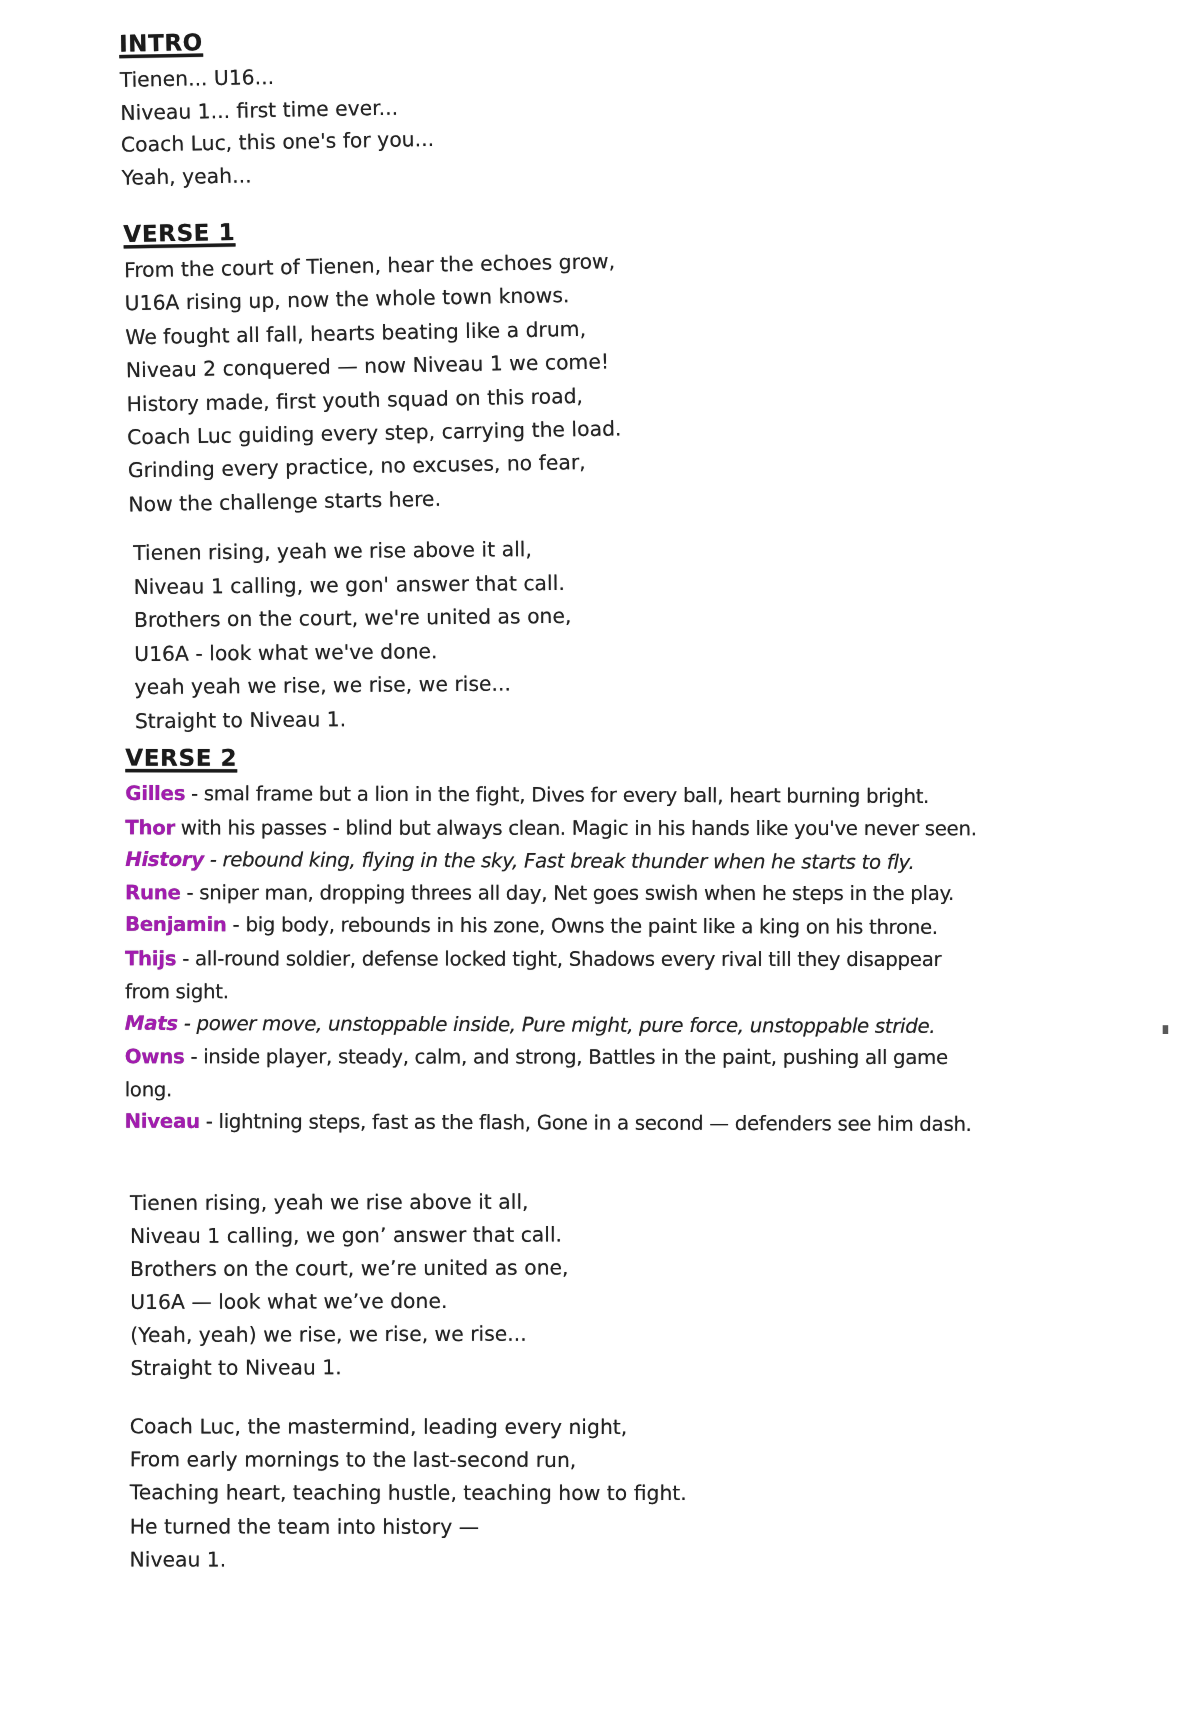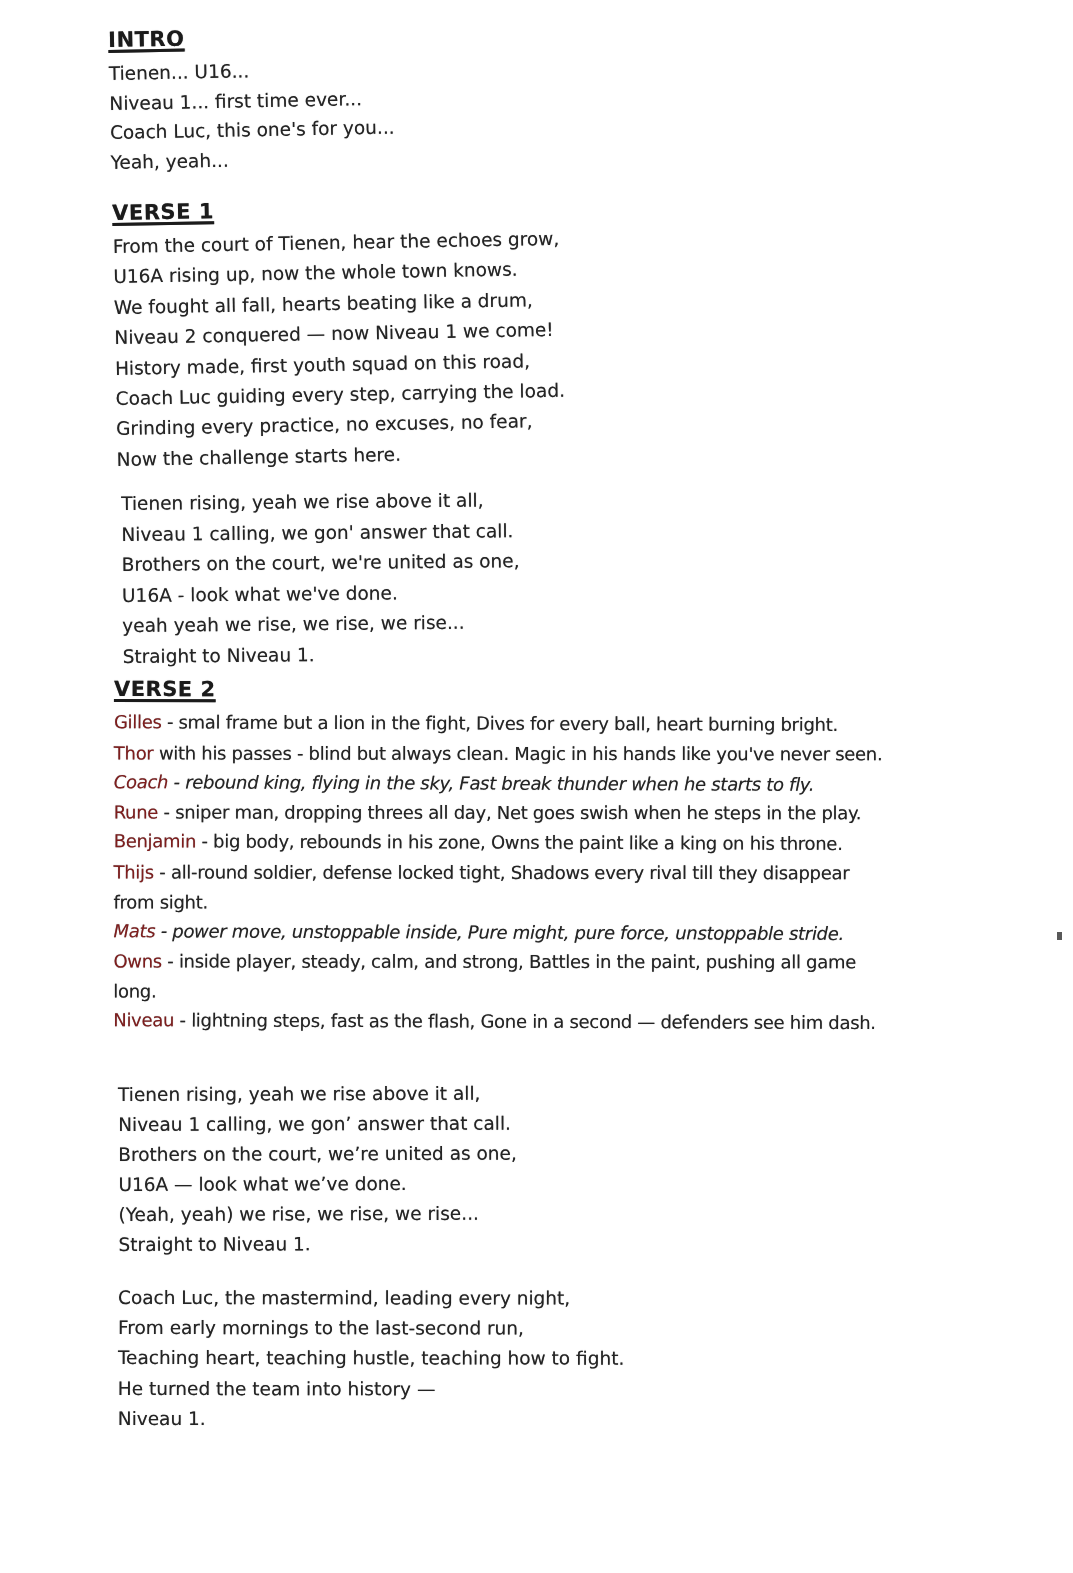--- a/index.html
+++ b/index.html
@@ -36,21 +36,21 @@
   .verse1  { left: 112px; top: 201px;  transform: rotate(-1.05deg); }
   .verse1 p{ line-height: 30.4px; }
   .chorus1 { left: 121px; top: 489px;  transform: rotate(-0.55deg); }
   .chorus1 p{ line-height: 30.5px; }
   .verse2  { left: 114px; top: 677px;  width: 950px; transform: rotate(0.12deg); }
   .verse2 p{ font-size: 18px; letter-spacing: -0.3px; line-height: 29.8px; }
   .verse2 p:nth-of-type(odd)  { transform: rotate(0.1deg); }
   .verse2 p:nth-of-type(even) { transform: rotate(-0.06deg); }
   .verse2 p:nth-of-type(3),
   .verse2 p:nth-of-type(7)    { font-style: italic; }
-  .pname   { font-weight: normal; color: #7f1d1d; }
+  .pname   { font-weight: bold; color: #a21caf; }
   .chorus2 { left: 118px; top: 1080px; transform: rotate(-0.2deg); }
   .bridge  { left: 118px; top: 1283px; transform: rotate(0.08deg); }
   .bridge p{ line-height: 30.2px; }
   .speck {
     position: absolute;
     left: 1057px; top: 932px;
     width: 5px; height: 8px;
     background: #595959;
   }
 </style>
@@ -85,21 +85,21 @@
     <p>Brothers on the court, we're united as one,</p>
     <p>U16A - look what we've done.</p>
     <p>yeah yeah we rise, we rise, we rise...</p>
     <p>Straight to Niveau 1.</p>
   </section>
 
   <section class="sec verse2">
     <h2>VERSE 2</h2>
     <p><b class="pname">Gilles</b><span> - smal frame but a lion in the fight, Dives for every ball, heart burning bright.</span></p>
     <p><b class="pname">Thor</b><span> with his passes - blind but always clean. Magic in his hands like you've never seen.</span></p>
-    <p><b class="pname">Coach</b><span> - rebound king, flying in the sky, Fast break thunder when he starts to fly.</span></p>
+    <p><b class="pname">History</b><span> - rebound king, flying in the sky, Fast break thunder when he starts to fly.</span></p>
     <p><b class="pname">Rune</b><span> - sniper man, dropping threes all day, Net goes swish when he steps in the play.</span></p>
     <p><b class="pname">Benjamin</b><span> - big body, rebounds in his zone, Owns the paint like a king on his throne.</span></p>
     <p><b class="pname">Thijs</b><span> - all-round soldier, defense locked tight, Shadows every rival till they disappear
 from sight.</span></p>
     <p><b class="pname">Mats</b><span> - power move, unstoppable inside, Pure might, pure force, unstoppable stride.</span></p>
     <p><b class="pname">Owns</b><span> - inside player, steady, calm, and strong, Battles in the paint, pushing all game
 long.</span></p>
     <p><b class="pname">Niveau</b><span> - lightning steps, fast as the flash, Gone in a second — defenders see him dash.</span></p>
   </section>
 

